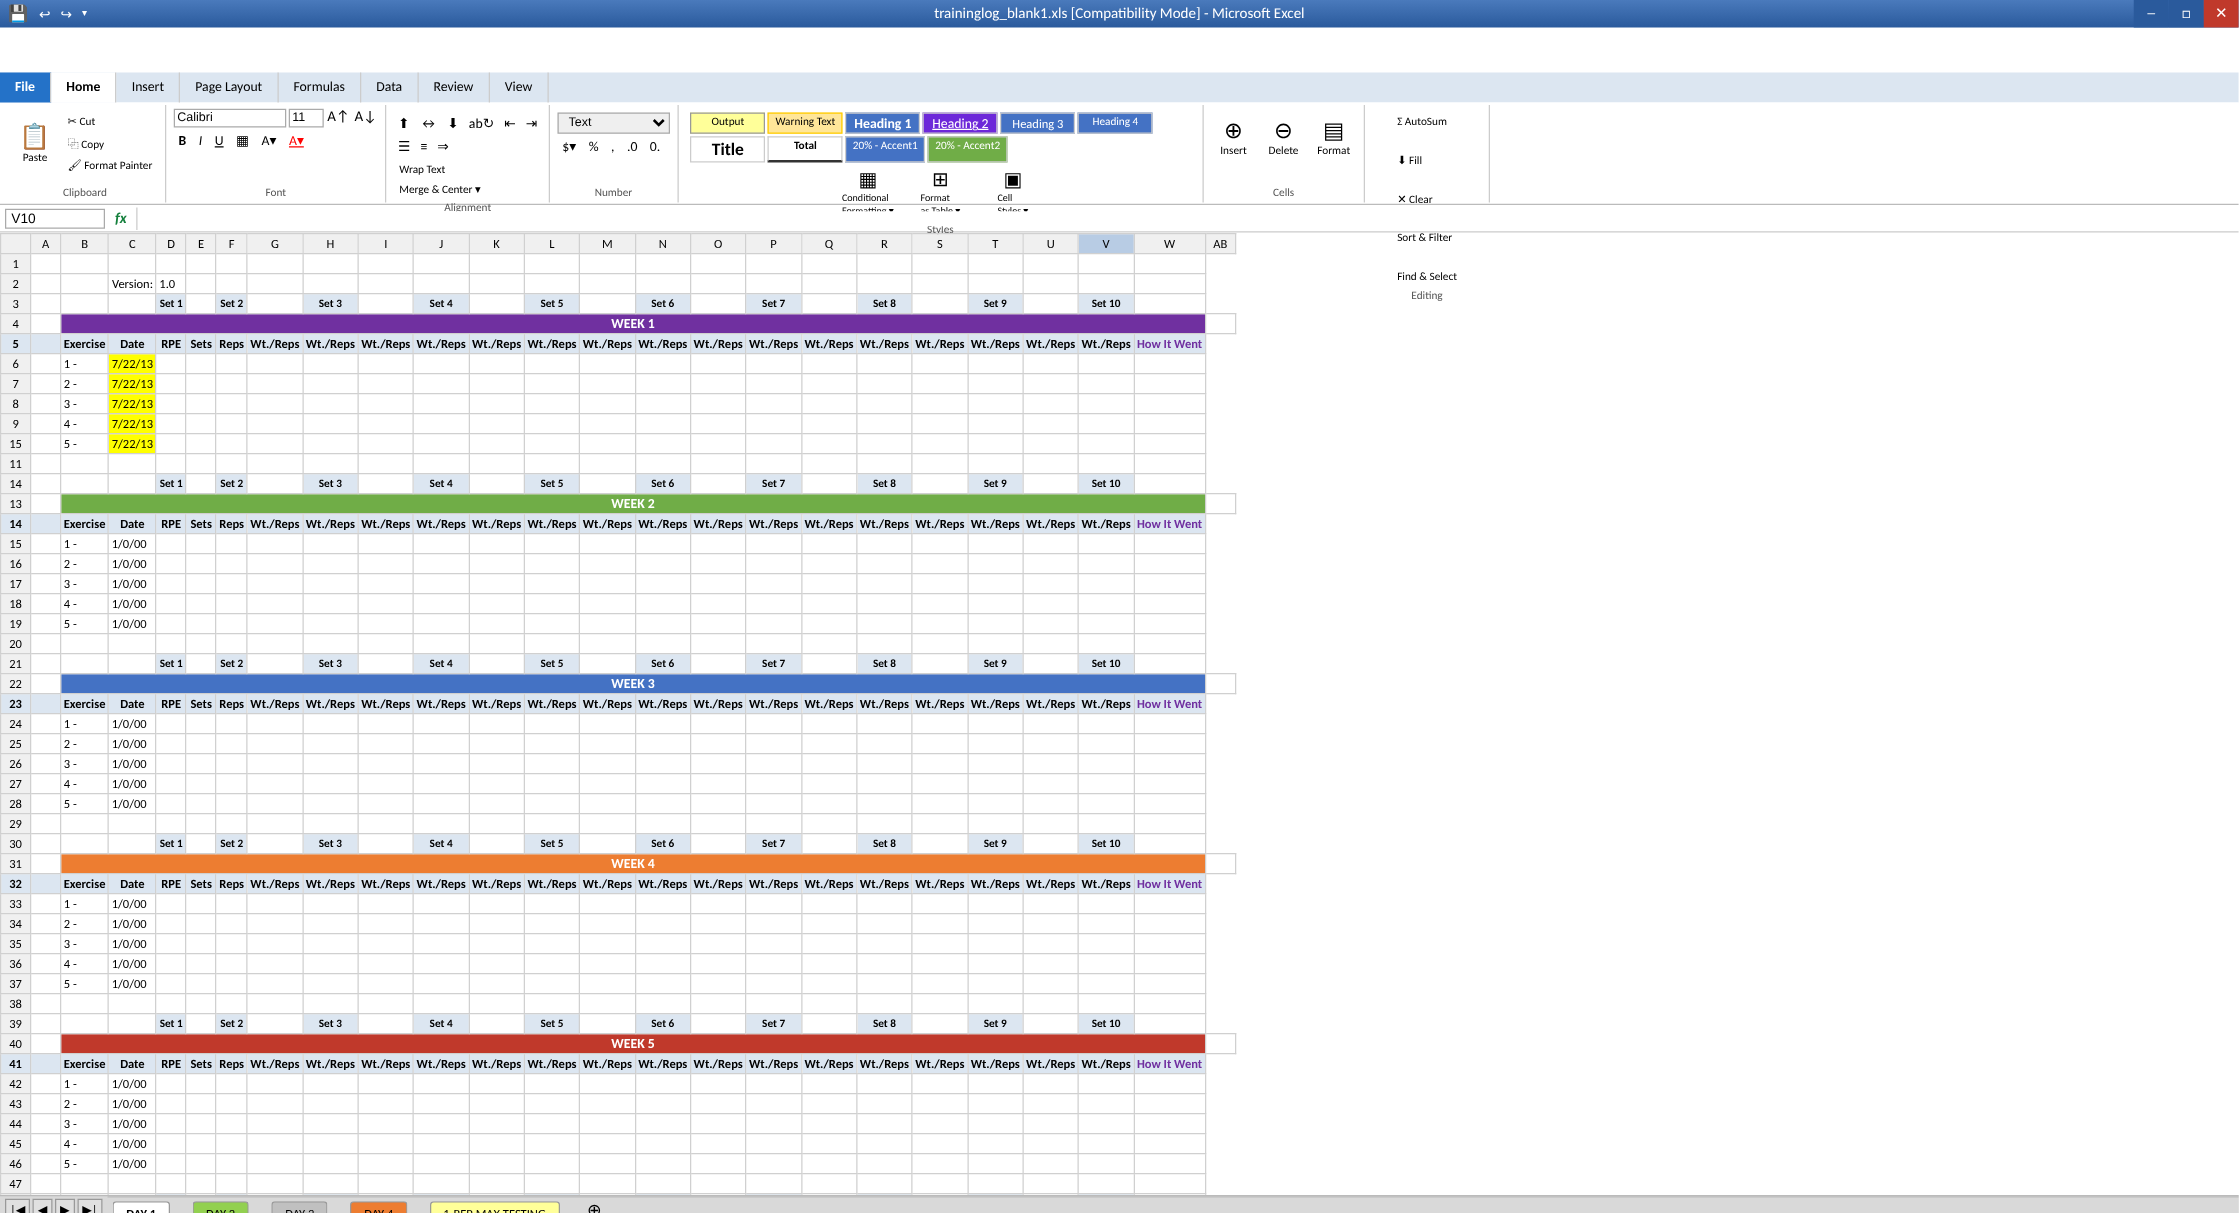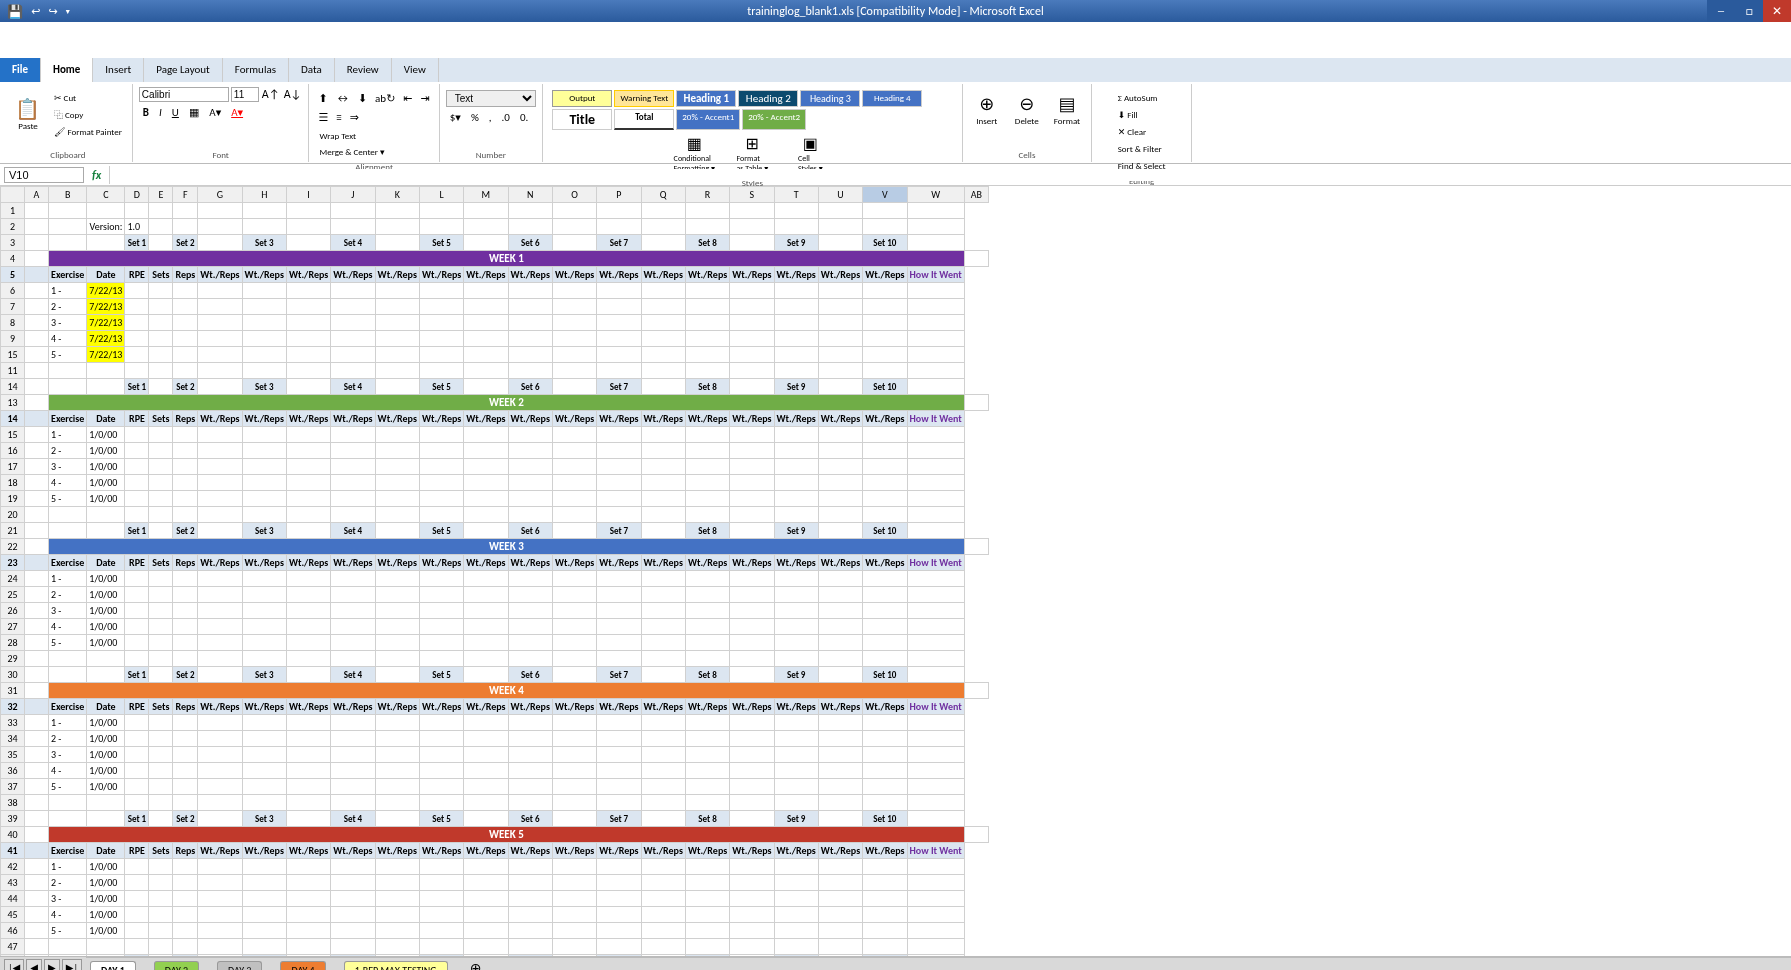--- a/index.html
+++ b/index.html
@@ -104,21 +104,21 @@
       border: 1px solid #ccc;
       padding: 1px 5px;
       font-size: 9px;
       cursor: pointer;
       min-width: 60px;
       text-align: center;
     }
     .style-output { background: #ffff99; border: 1px solid #999; }
     .style-warning { background: #ffe699; border: 1px solid #ffcc00; }
     .style-heading1 { background: #4472c4; color: white; font-size: 11px; font-weight: bold; }
-    .style-heading2 { background: #0c4a6e; color: white; font-size: 11px; }
+    .style-heading2 { background: #6d28d9; color: white; font-size: 11px; text-decoration: underline; }
     .style-heading3 { background: #4472c4; color: white; font-size: 10px; }
     .style-title { font-size: 14px; font-weight: bold; }
     .style-total { font-weight: bold; border-bottom: 2px solid #333; }
     .style-accent1 { background: #4472c4; color: white; font-size: 9px; }
     .style-accent2 { background: #70ad47; color: white; font-size: 9px; }
 
     
     #formula-bar {
       display: flex;
       align-items: center;
@@ -482,21 +482,21 @@
       </div>
       <div class="ribbon-big-btn">
         <span style="font-size:18px;">▤</span>
         <span>Format</span>
       </div>
     </div>
     <span class="ribbon-group-label">Cells</span>
   </div>
 
   <div class="ribbon-group" style="min-width:100px;">
-    <div style="margin-top:4px; display:flex; flex-direction:column; gap:2px;">
+    <div style="margin-top:4px; display:flex; flex-direction:column; gap:16px;">
       <div class="ribbon-small-btn">
         <span>Σ</span>
         <span>AutoSum</span>
       </div>
       <div class="ribbon-small-btn">
         <span>⬇</span>
         <span>Fill</span>
       </div>
       <div class="ribbon-small-btn">
         <span>✕</span>

